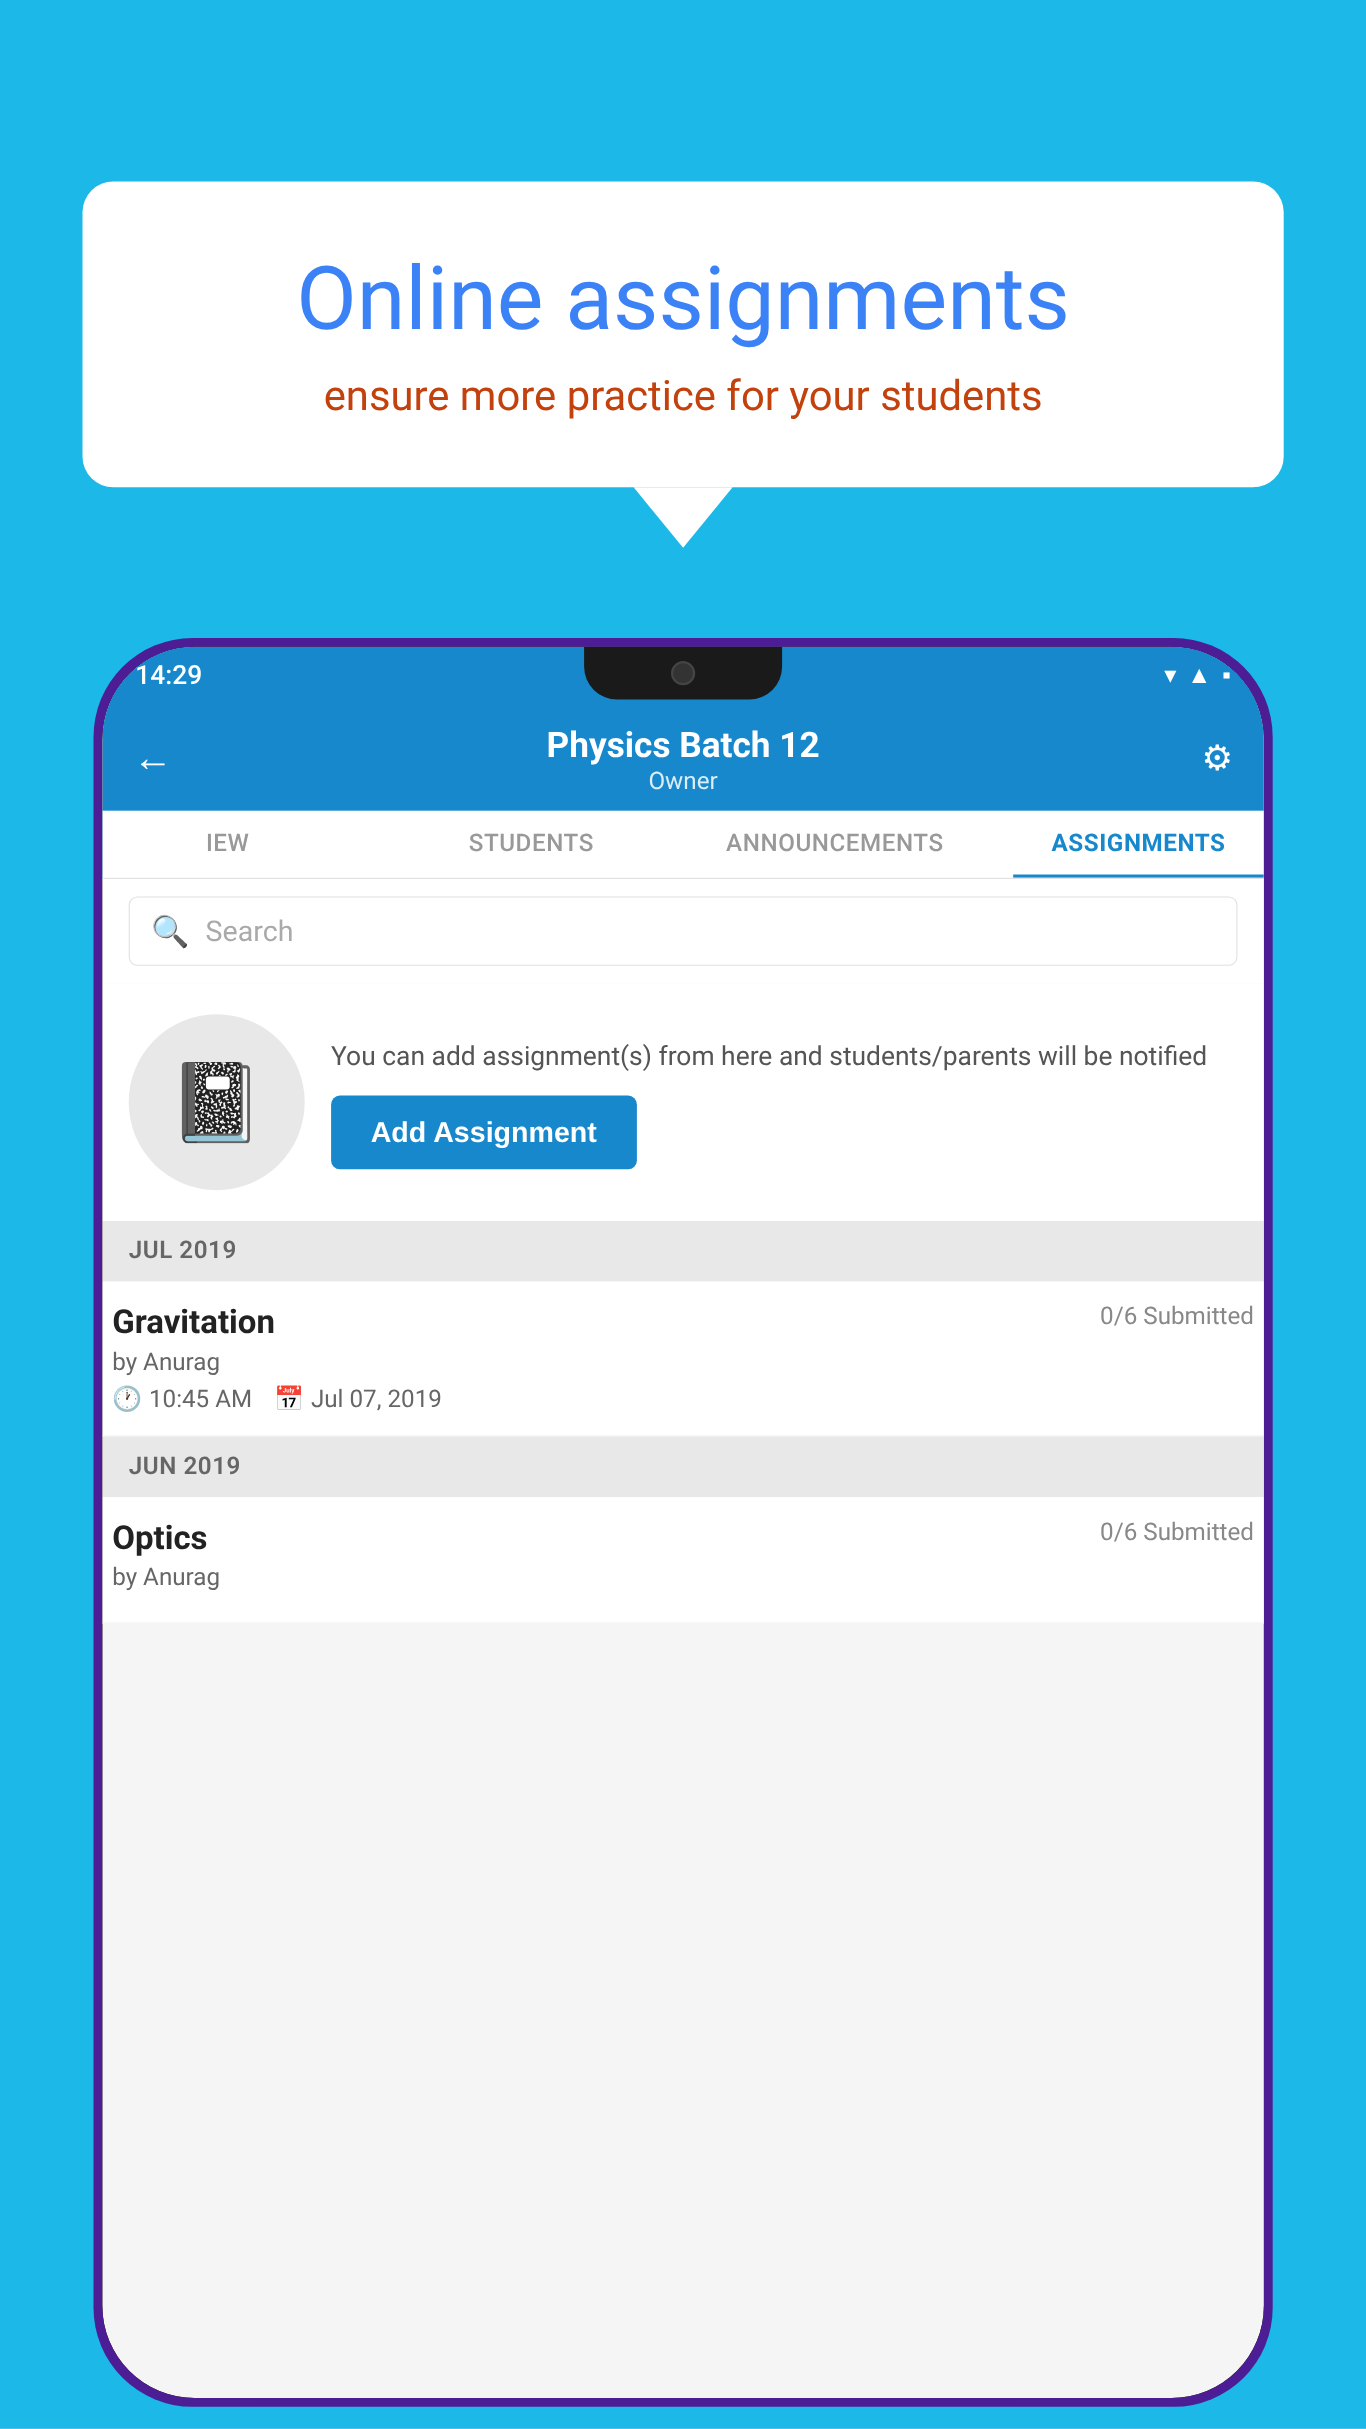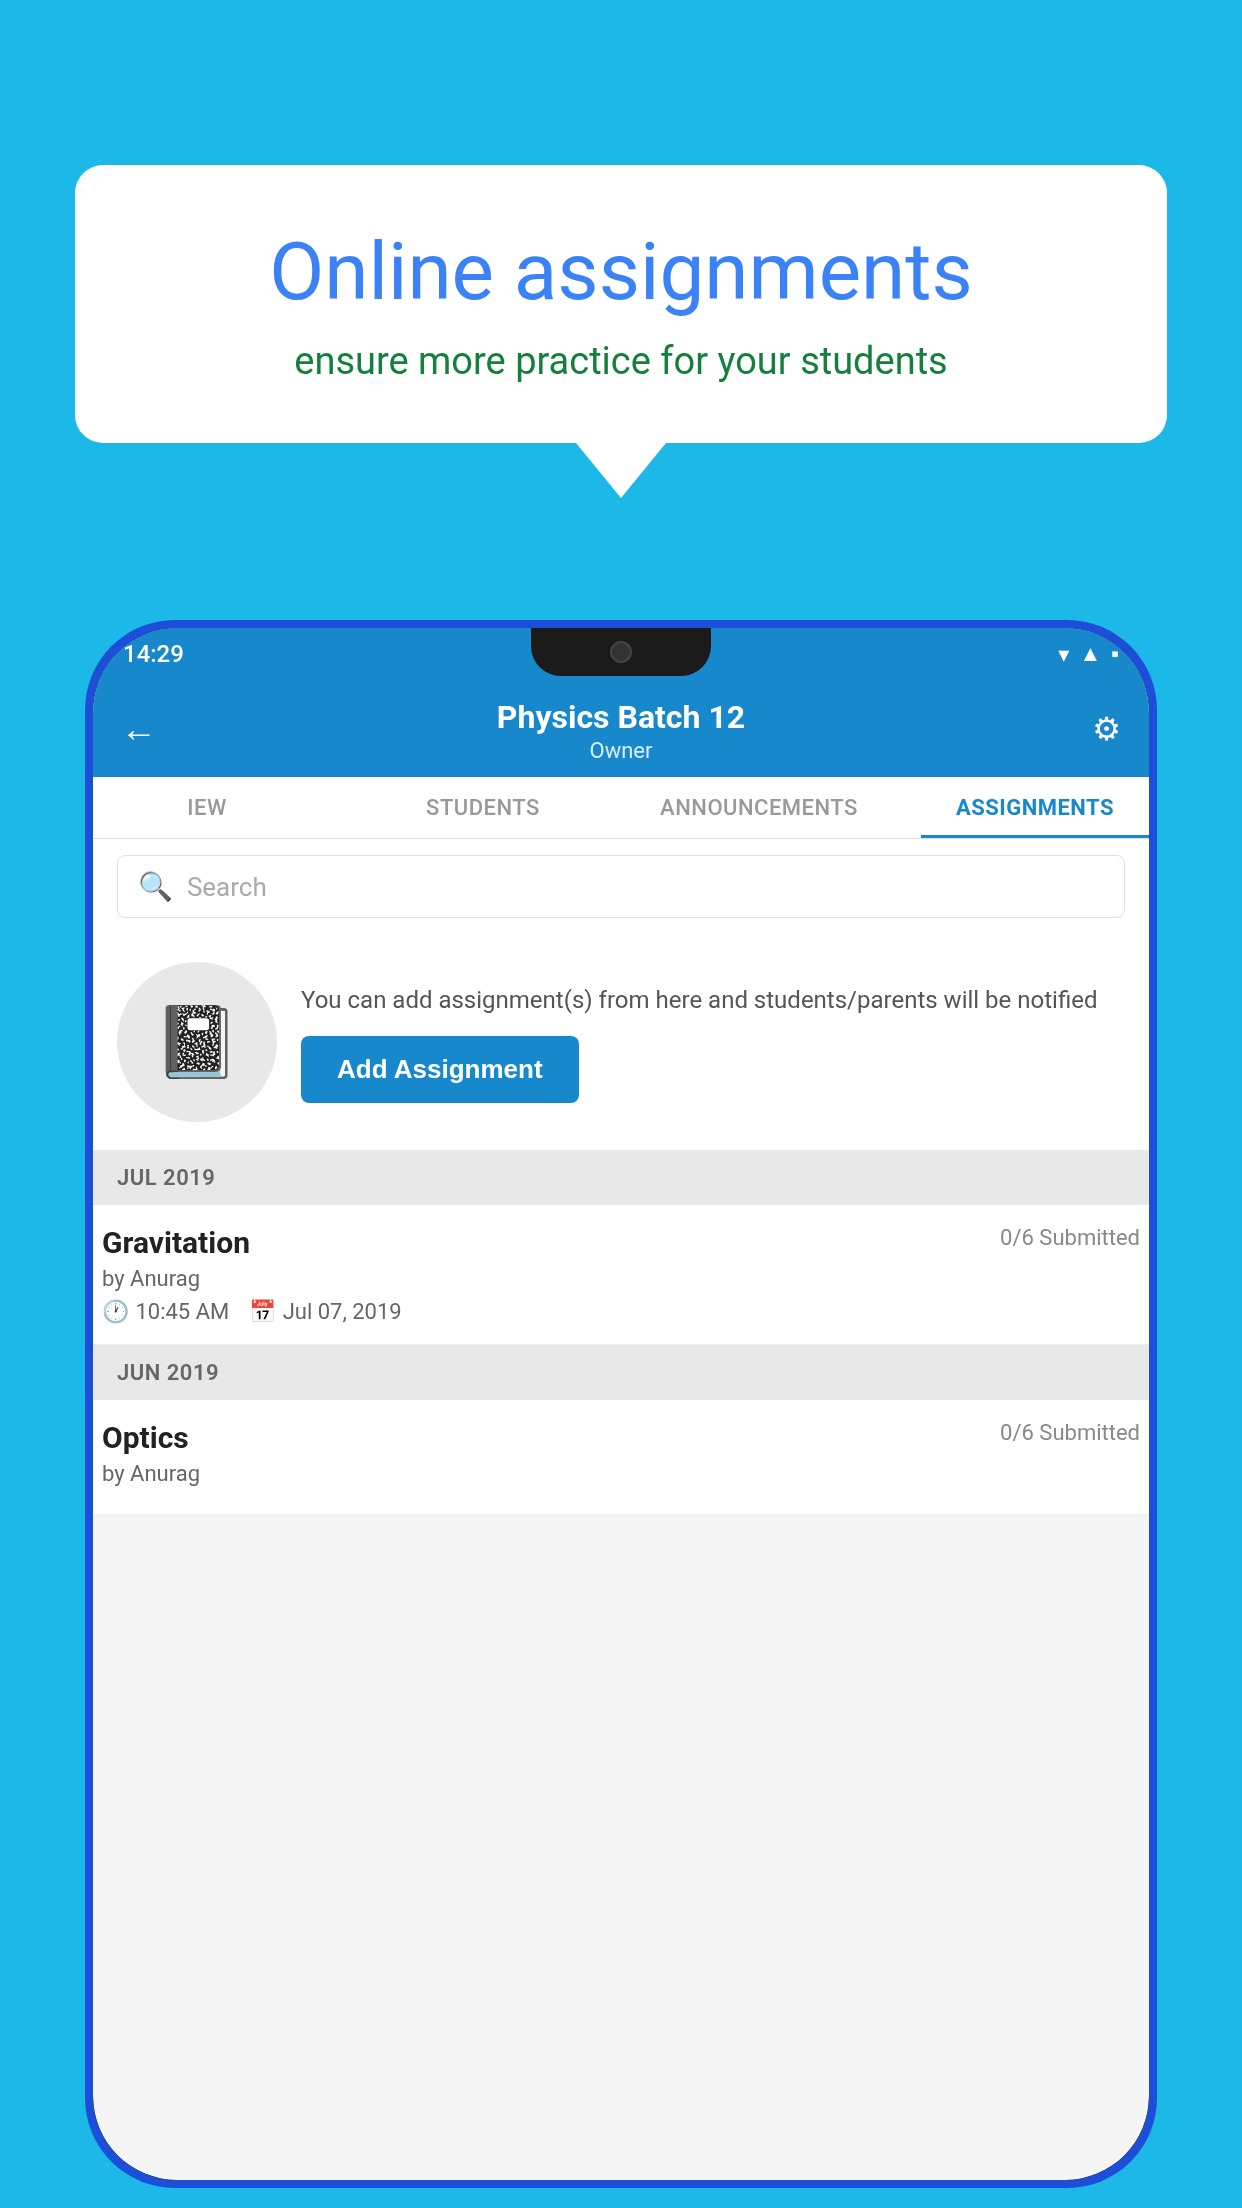--- a/index.html
+++ b/index.html
@@ -40,35 +40,34 @@
 
     .speech-bubble-title {
       font-size: 80px;
       color: #3b82f6;
       font-weight: 400;
       margin-bottom: 20px;
     }
 
     .speech-bubble-subtitle {
       font-size: 38px;
-      color: #15803d;
+      color: #c2410c;
       font-weight: 400;
     }
 
     
     .phone-frame {
       position: absolute;
       top: 580px;
       left: 85px;
       right: 85px;
       bottom: 20px;
-      background: #1d4ed8;
+      background: #4c1d95;
       border-radius: 90px;
       overflow: hidden;
-      margin-top: 40px;
     }
 
     .phone-inner {
       position: absolute;
       top: 8px;
       left: 8px;
       right: 8px;
       bottom: 8px;
       background: #1a1a1a;
       border-radius: 84px;

